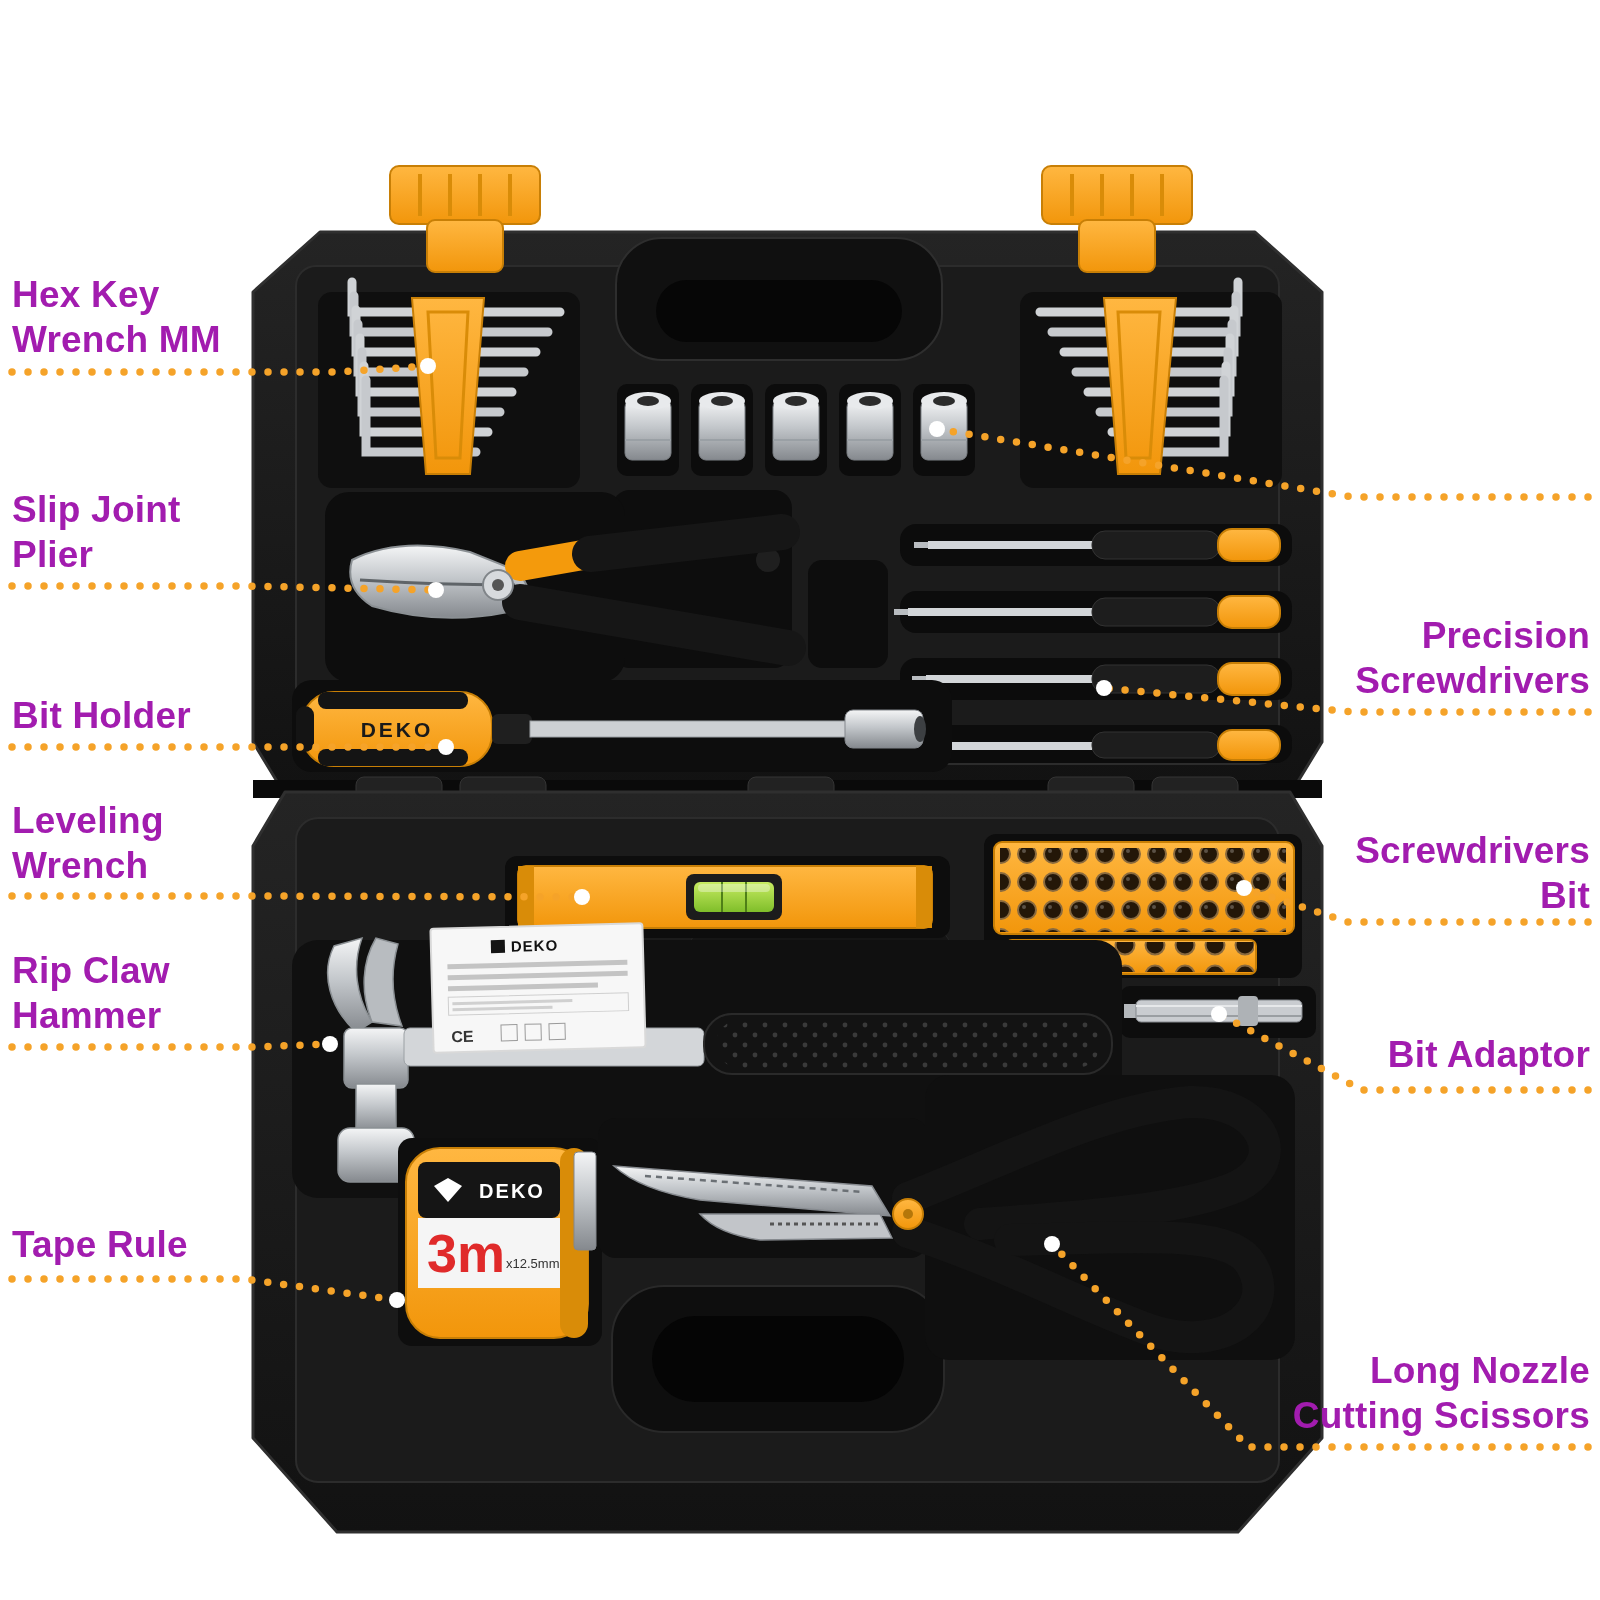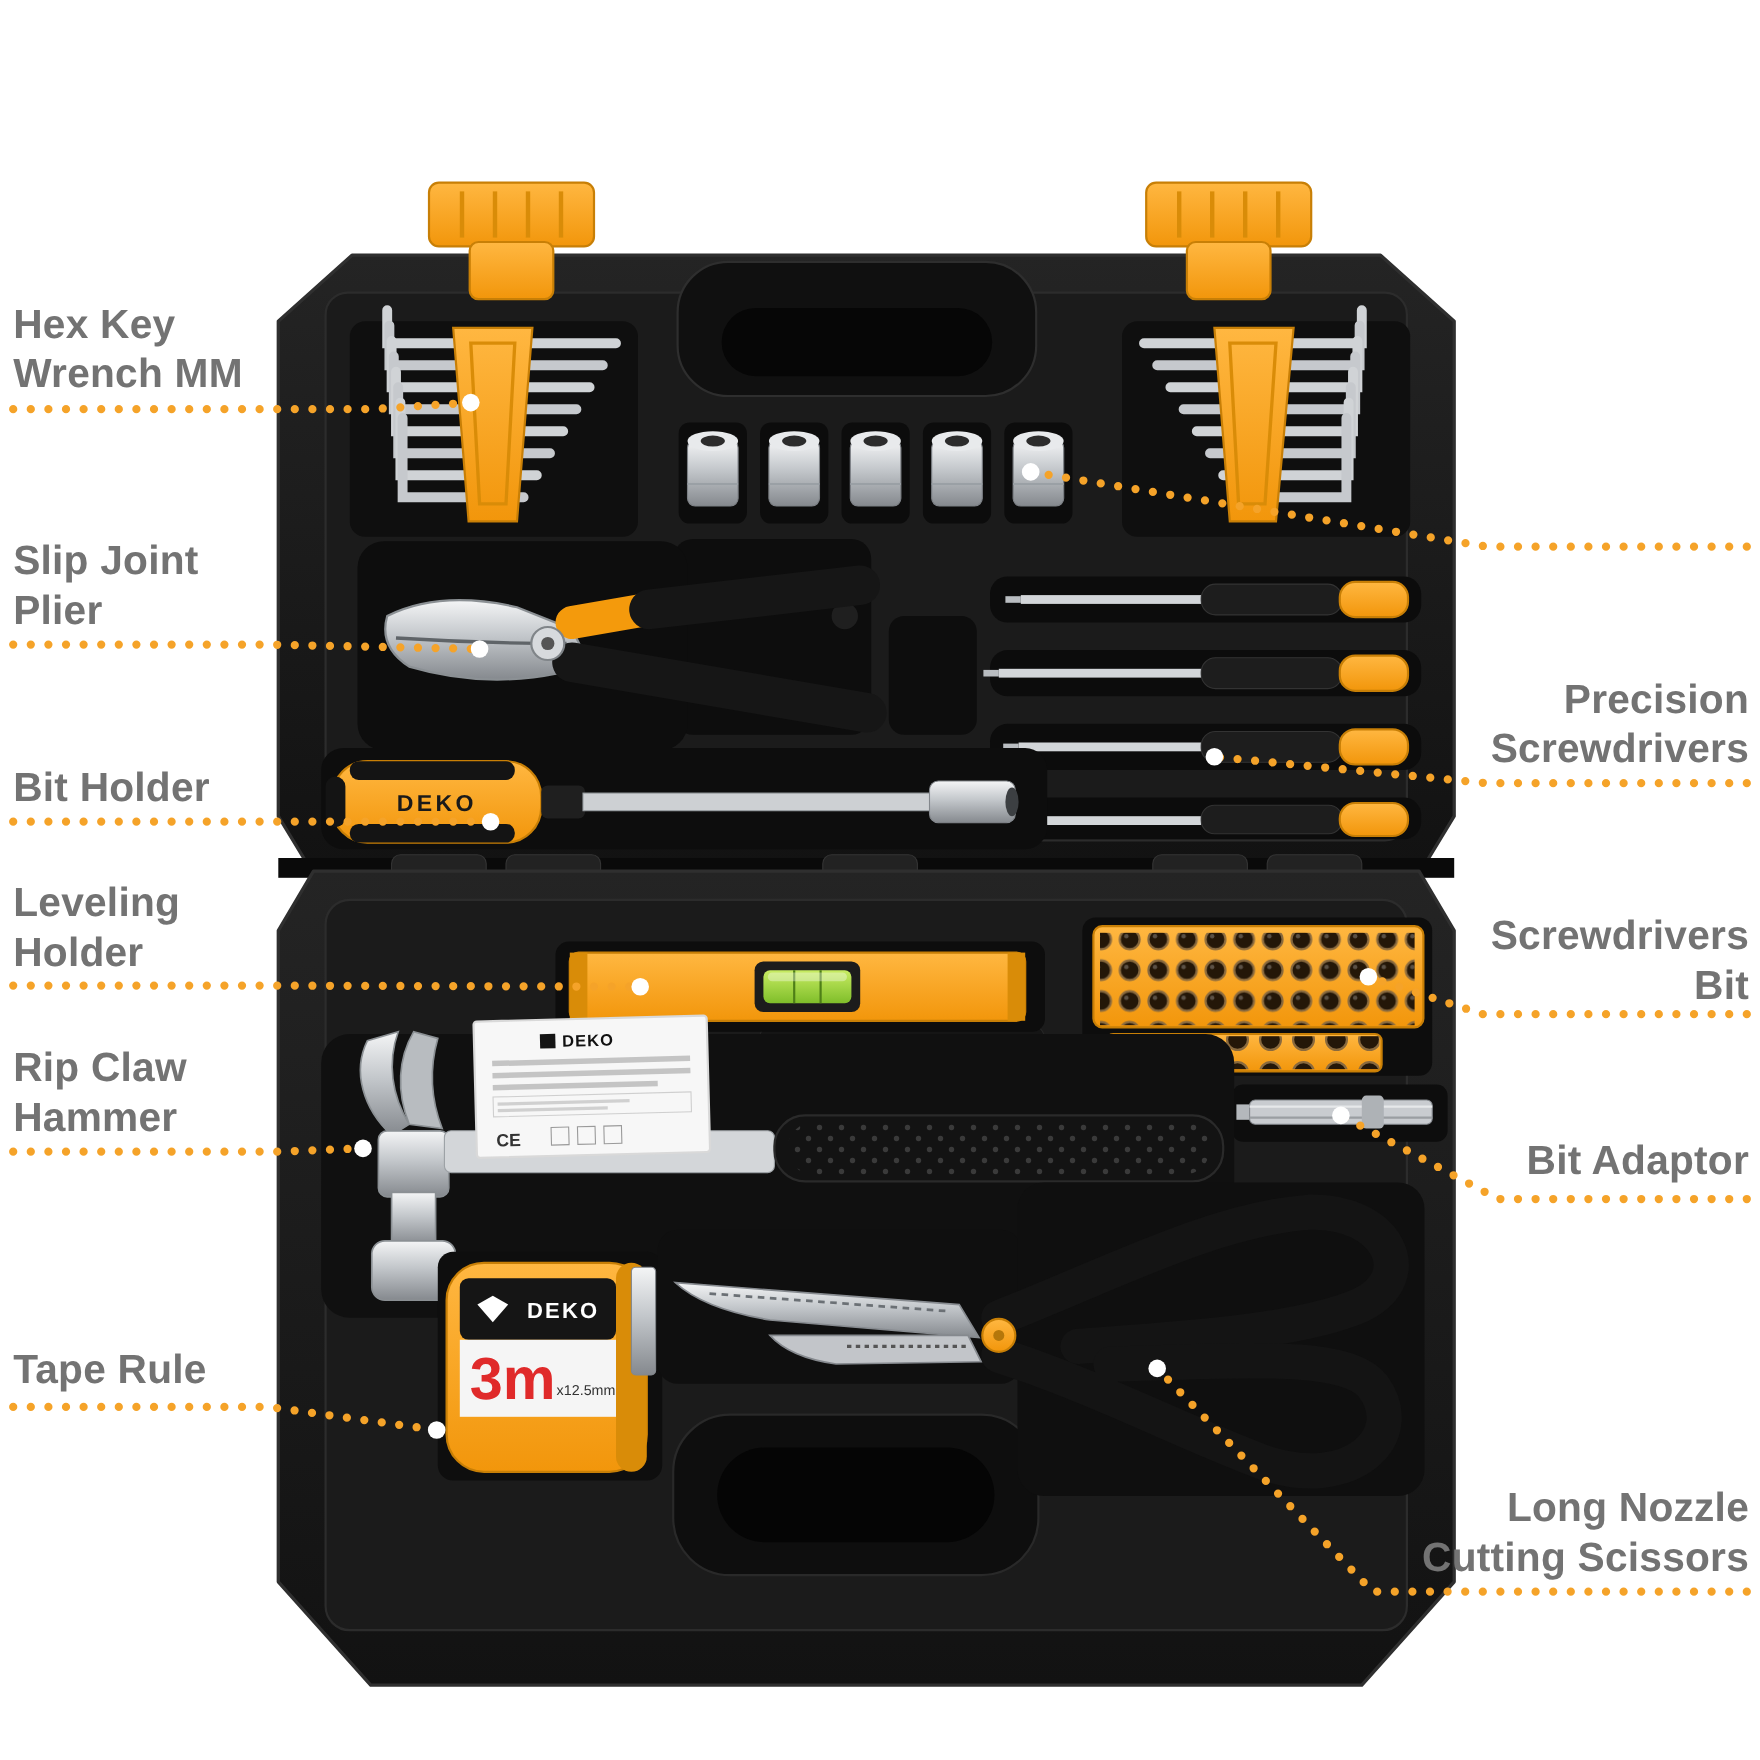--- a/index.html
+++ b/index.html
@@ -1,19 +1,19 @@
 <!DOCTYPE html>
 <html><head>
 <meta charset="utf-8">
 <style>
   html,body{margin:0;padding:0;background:#fff;}
   .canvas{position:relative;width:1600px;height:1600px;background:#ffffff;
           font-family:"Liberation Sans", sans-serif;overflow:hidden;}
   .scene{position:absolute;left:0;top:0;}
-  .callout{position:absolute;color:#737373;font-size:37px;font-weight:600;
+  .callout{position:absolute;color:#a21caf;font-size:37px;font-weight:600;
            line-height:1.22;letter-spacing:.2px;}
   .callout.left{text-align:left;}
   .callout.right{text-align:right;}
   .callout span{display:block;}
   svg text{font-family:"Liberation Sans", sans-serif;}
   .leader{stroke:#F5A329;stroke-width:7.5;fill:none;stroke-linecap:round;
           stroke-dasharray:0 16;}
   .tdot{fill:#ffffff;}
 </style>
 </head>
@@ -342,21 +342,21 @@
   <div class="callout left" style="left:12px;top:487px;">
     <span>Slip Joint</span>
     <span>Plier</span>
   </div>
   <div class="callout left" style="left:12px;top:693px;">
     <span>Bit Holder</span>
     <span></span>
   </div>
   <div class="callout left" style="left:12px;top:798px;">
     <span>Leveling</span>
-    <span>Holder</span>
+    <span>Wrench</span>
   </div>
   <div class="callout left" style="left:12px;top:948px;">
     <span>Rip Claw</span>
     <span>Hammer</span>
   </div>
   <div class="callout left" style="left:12px;top:1222px;">
     <span>Tape Rule</span>
     <span></span>
   </div>
 

